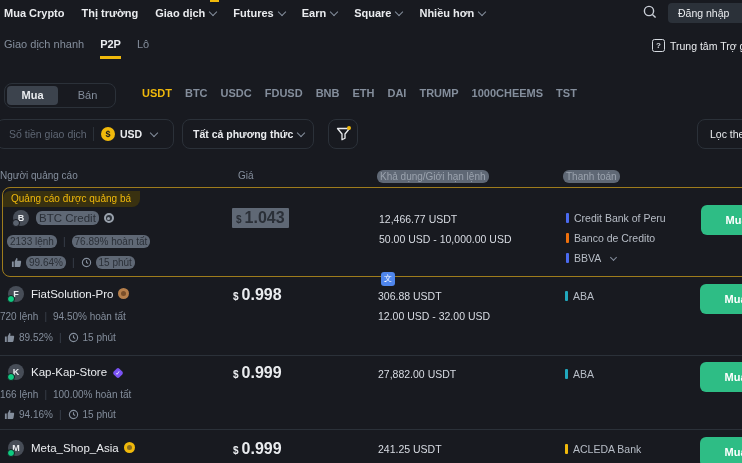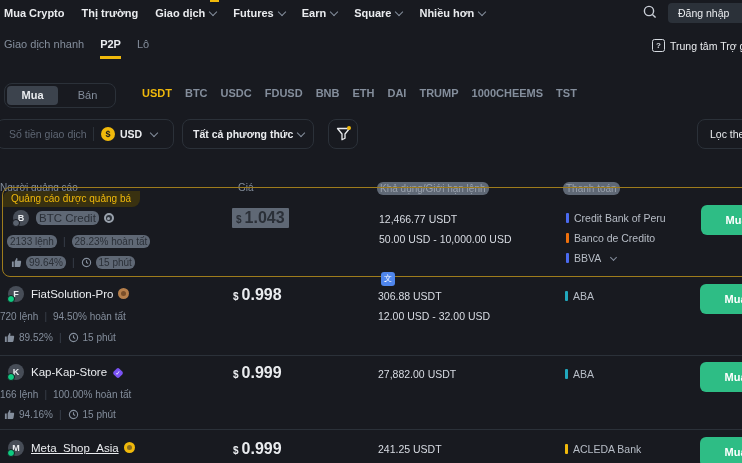--- a/index.html
+++ b/index.html
@@ -44,21 +44,21 @@
            text-align:center;line-height:14px;}
   .fiat{font-size:10.5px;font-weight:bold;color:#eaecef;margin-left:5px;}
   .f-pay{left:182px;top:119px;width:132px;}
   .f-pay .lbl{font-size:10.5px;font-weight:bold;color:#eaecef;margin-left:10px;white-space:nowrap;overflow:hidden;max-width:100px;}
   .f-funnel{left:328px;top:119px;width:30px;justify-content:center;position:absolute;}
   .fun-dot{position:absolute;right:6px;top:6px;width:4px;height:4px;border-radius:50%;background:#f0b90b;}
   .f-sort{left:697px;top:119px;width:70px;padding-left:12px;font-size:10.5px;color:#eaecef;}
 
   
   .thead{position:absolute;top:170px;left:0;width:742px;font-size:10px;color:#848e9c;}
-  .th{position:absolute;white-space:nowrap;margin-top:12px;}
+  .th{position:absolute;white-space:nowrap;}
   .hl{background:#5f6875;color:#2a2f37;border-radius:6px;padding:1px 3px;}
   .th.hl{color:#9aa2ad;}
 
   .row-promo{left:2px;top:187px;width:756px;height:90px;border:1px solid #9e7c1c;border-radius:8px;box-sizing:border-box;}
   .promo-tag{display:inline-block;background:#393110;color:#f0b90b;font-size:10px;padding:2px 9px 3px 8px;
              border-top-left-radius:7px;border-bottom-right-radius:8px;}
   .row{position:absolute;left:0;width:742px;border-bottom:1px solid #2b3139;box-sizing:border-box;}
   .r2{top:278px;height:78px;}
   .r3{top:356px;height:74px;}
   .r4{top:430px;height:40px;border-bottom:none;}
@@ -193,21 +193,21 @@
     <span class="th hl" style="left:563px;">Thanh toán</span>
   </div>
 
   <div class="abs row-promo">
     <span class="promo-tag">Quảng cáo được quảng bá</span>
     <span class="avatar" style="left:10px;top:22px;"><span>B</span><span class="dot off"></span></span>
     <span class="adv-name" style="left:33px;top:24px;"><span class="hl">BTC Credit</span><span class="badge b-medal"></span></span>
     <span class="stats" style="left:4px;top:47px;">
       <span class="hl">2133 lệnh</span>
         <span class="sep">|</span>
-        <span class="hl">28.23% hoàn tất</span>
+        <span class="hl">76.89% hoàn tất</span>
     </span>
     <span class="stats" style="left:8px;top:68px;">
       <span class="stat-ic">
           <svg width="11" height="11" viewBox="0 0 12 12">
             <path d="M1 5h2v6H1zM4 11V5l2-4c.8 0 1.3.7 1.1 1.5L6.7 4H10c.7 0 1.2.6 1.1 1.3l-.7 4.2c-.1.9-.8 1.5-1.7 1.5z" fill="#848e9c"></path>
           </svg>
         </span>
       <span class="hl">99.64%</span>
       <span class="sep">|</span>
       <span class="stat-ic">
@@ -300,21 +300,21 @@
     <span class="avail" style="left:378px;top:12px;">27,882.00 USDT</span>
     <span class="pay-item" style="left:565px;top:12px;">
         <span class="pay-bar" style="background-color: rgb(33, 168, 189);"></span>
         <span>ABA</span>
       </span>
     <span class="buy-btn" style="left:700px;top:6px;">Mua USDT</span>
   </div>
 
   <div class="row r4">
     <span class="avatar" style="left:8px;top:10px;"><span>M</span><span class="dot on"></span></span>
-    <span class="adv-name" style="left:31px;top:12px;text-decoration:underline;"><span>Meta_Shop_Asia</span><span class="badge b-gold"></span></span>
+    <span class="adv-name" style="left:31px;top:12px;"><span>Meta_Shop_Asia</span><span class="badge b-gold"></span></span>
     <span class="price" style="left:233px;top:10px;"><span class="sym">$</span><span>0.999</span></span>
     <span class="avail" style="left:378px;top:13px;">241.25 USDT</span>
     <span class="pay-item" style="left:565px;top:13px;">
         <span class="pay-bar" style="background-color: rgb(240, 185, 11);"></span>
         <span>ACLEDA Bank</span>
       </span>
     <span class="buy-btn" style="left:700px;top:7px;">Mua USDT</span>
   </div>
 
 </div>

